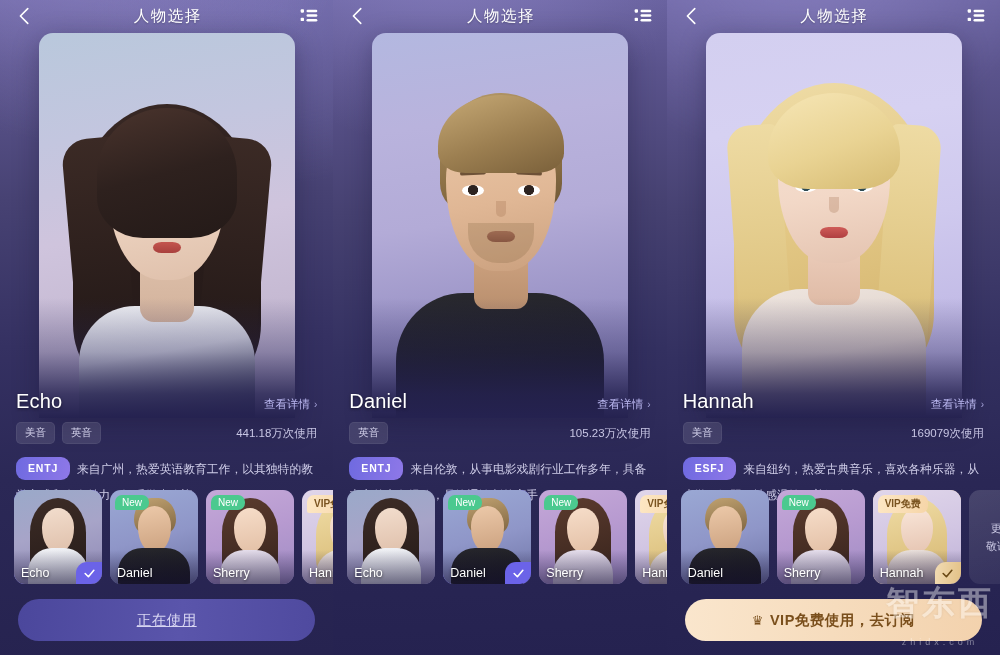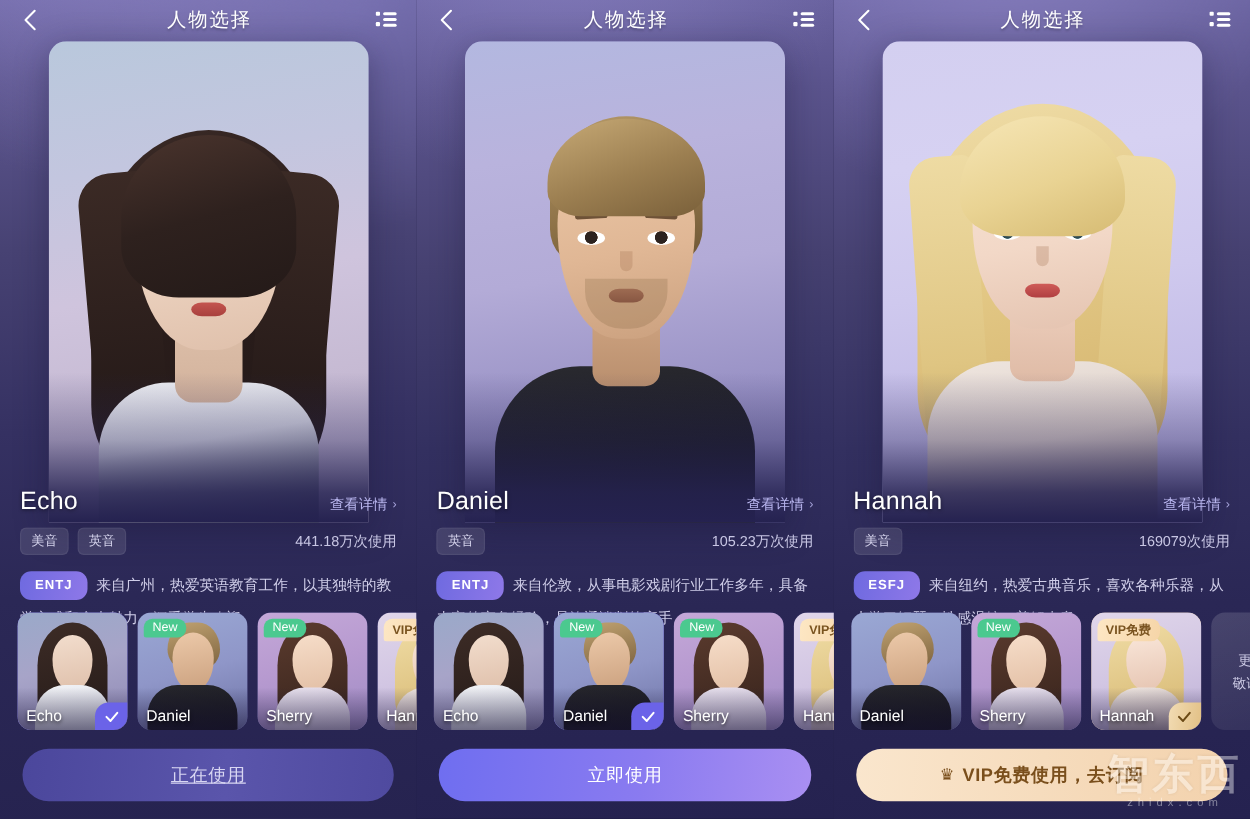--- a/index.html
+++ b/index.html
@@ -266,21 +266,21 @@
   .cta.vip   { background: linear-gradient(95deg, #fae6cd 0%, #f6dcbd 50%, #f3d2ad 100%); color: #7a4f1c; font-weight: bold; }
   .crown { font-size: 13px; }
 
   
   .wm {
     position: absolute; right: 6px; bottom: 8px; z-index: 9;
     text-align: center; pointer-events: none; opacity: .42;
   }
   .wm-main { font-size: 33px; font-weight: bold; color: #fff; letter-spacing: 3px;
              line-height: 1; text-shadow: 0 0 3px rgba(0,0,0,.2); }
-  .wm-sub { font-size: 9px; color: #fff; letter-spacing: 4px; margin-top: 2px; }
+  .wm-sub { font-size: 9px; color: #fff; letter-spacing: 4px; margin-top: 18px; }
 </style>
 </head>
 <body>
 
 <div class="screens">
 
   <div class="panel p1">
     <div class="hdr">
       <svg class="back-ico" viewBox="0 0 24 24">
         <path d="M15 4 L7 12 L15 20" fill="none" stroke="#fff" stroke-width="1.8" stroke-linecap="round" stroke-linejoin="round"></path>
@@ -490,23 +490,20 @@
           <div class="tf-hair" style="left:14px;top:8px;width:60px;height:86px;background:linear-gradient(165deg,#f0dda6,#d4b46d);"></div>
           <div class="tf-head" style="left:28px;top:18px;width:32px;height:44px;background:linear-gradient(170deg,#f9e6d9,#e6c5b2);"></div>
           <div class="tf-body" style="left:14px;top:60px;width:60px;height:34px;background:linear-gradient(170deg,#f0e7e1,#b7a7ab);"></div>
         </div>
         <div class="tshade"></div>
         <div class="badge vip">VIP免费</div>
         <div class="tname">Hannah</div>
       </div>
     </div>
 
-    <div class="cta now">
-      <span>立即使用</span>
-    </div>
   </div>
 
   <div class="panel p3">
     <div class="hdr">
       <svg class="back-ico" viewBox="0 0 24 24">
         <path d="M15 4 L7 12 L15 20" fill="none" stroke="#fff" stroke-width="1.8" stroke-linecap="round" stroke-linejoin="round"></path>
       </svg>
       <div class="hdr-title">人物选择</div>
       <svg class="menu-ico" viewBox="0 0 24 24">
         <rect x="2" y="4" width="4" height="4" rx="1" fill="#fff"></rect>

